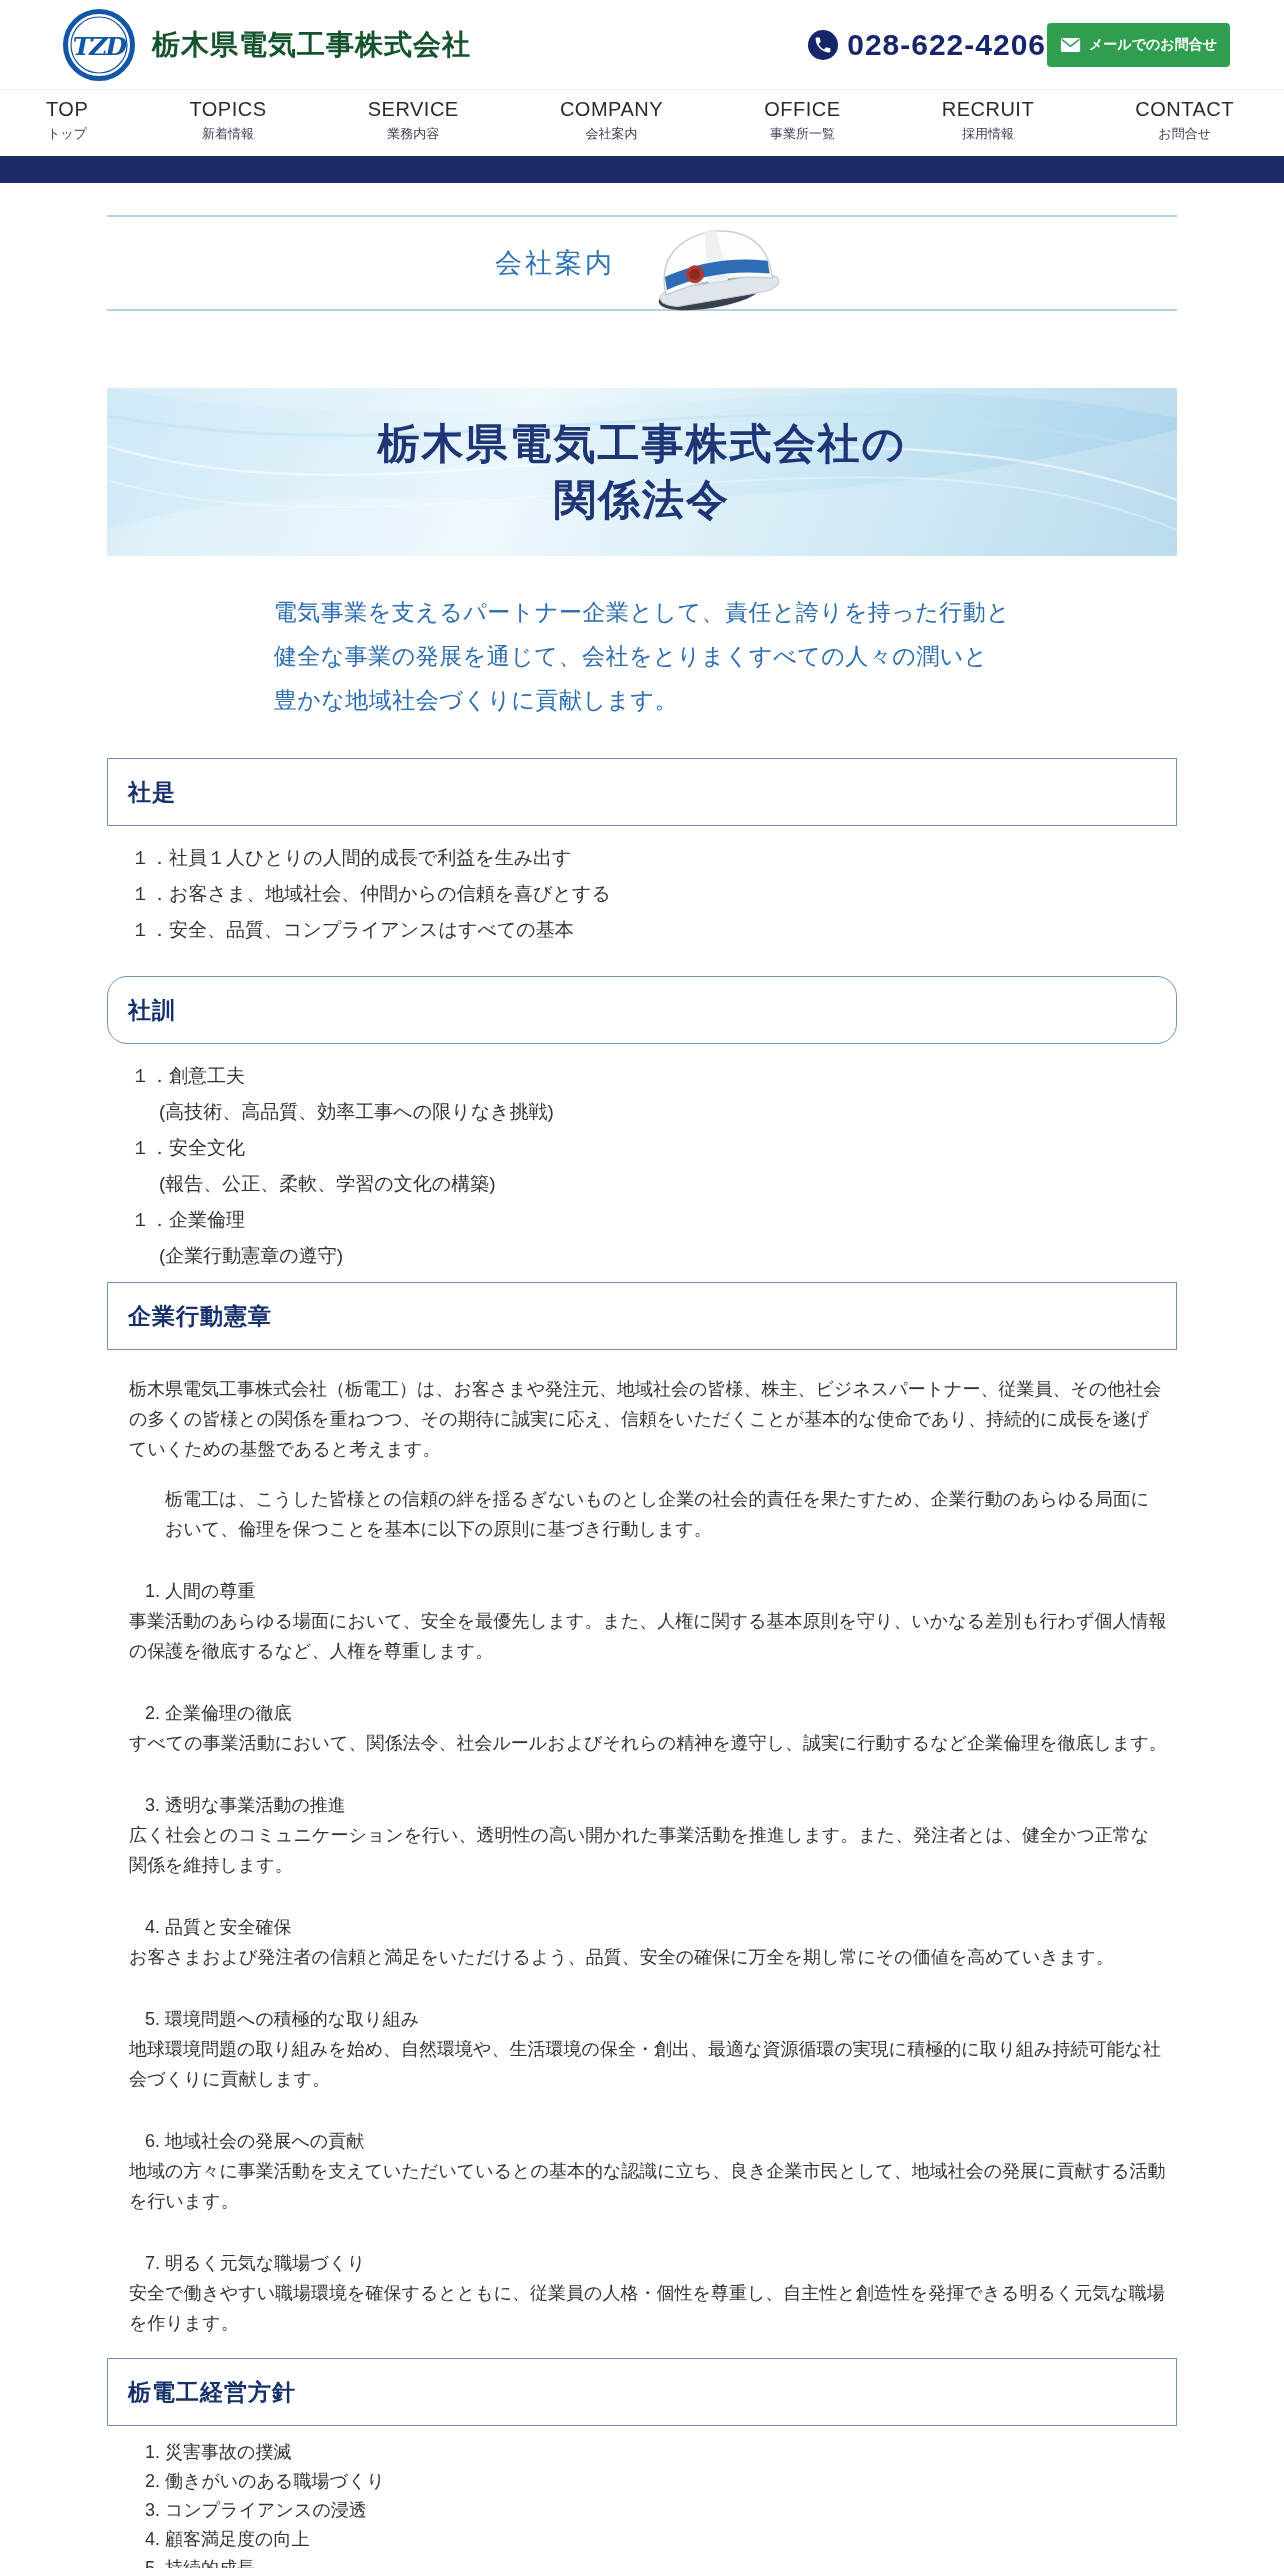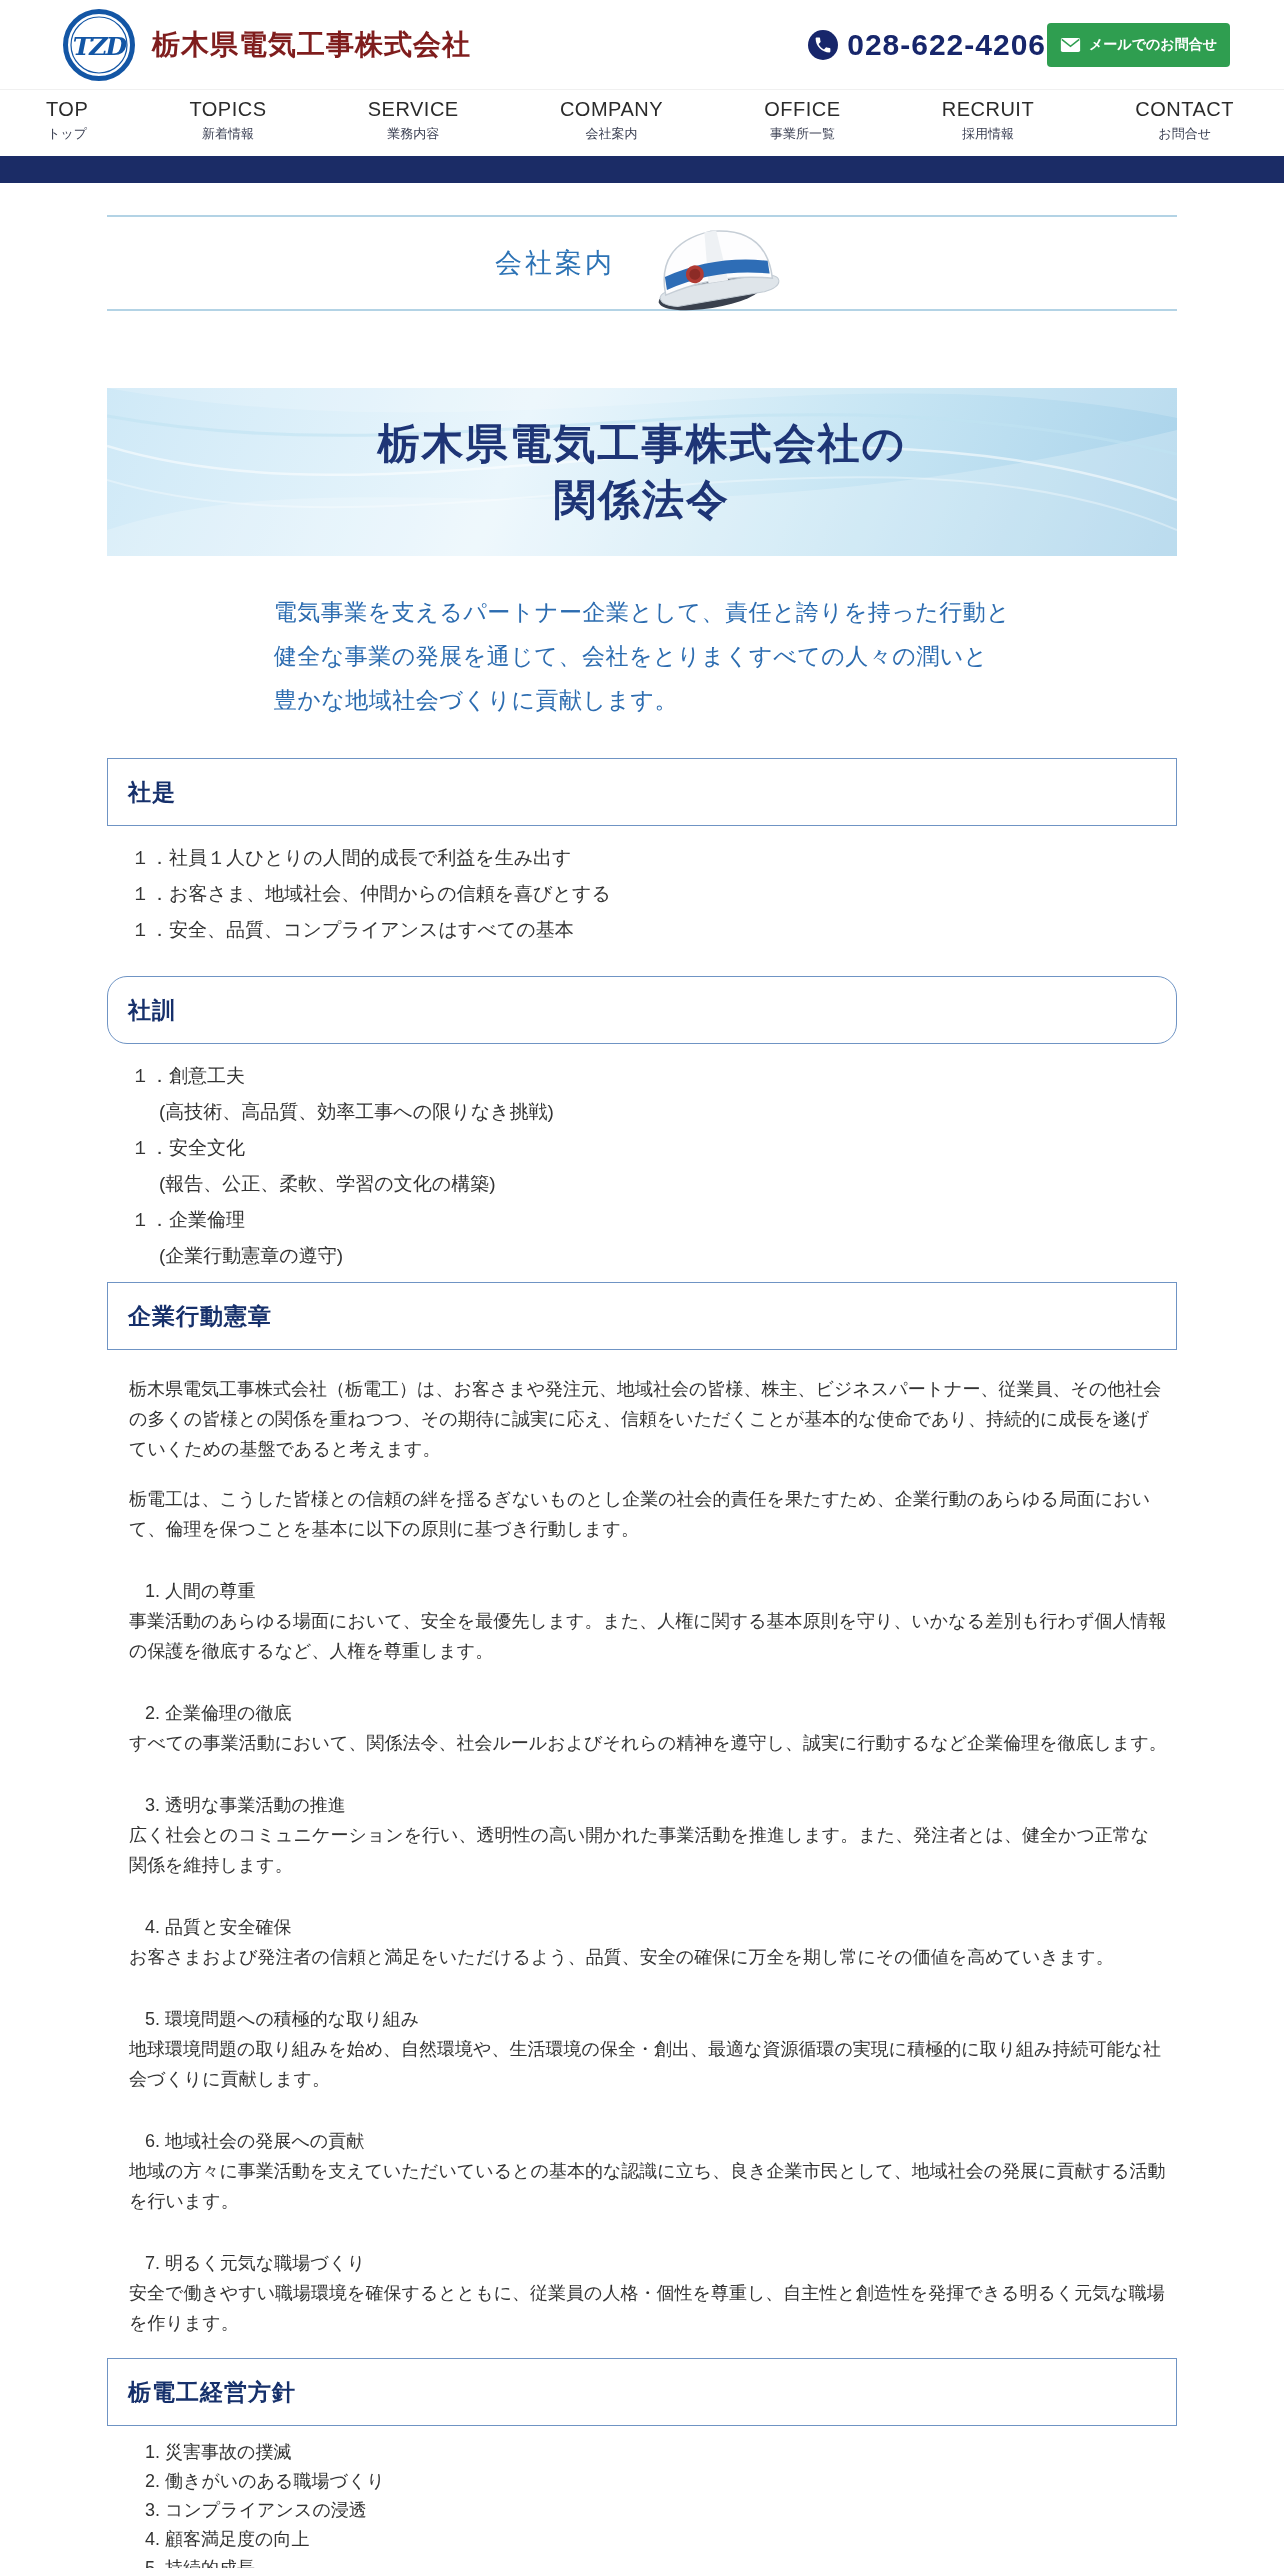--- a/index.html
+++ b/index.html
@@ -9,21 +9,21 @@
     font-family:"Liberation Sans","DejaVu Sans",sans-serif;
     color:#333;
   }
   
   .header {
     height:90px; display:flex; align-items:center;
     padding:0 54px 0 62px; border-bottom:1px solid #f0f0f0;
   }
   .logo { width:74px; height:74px; flex:0 0 auto; cursor:pointer; }
   .company-name {
-    margin-left:16px; font-size:28px; font-weight:bold; color:#7f1d1d;
+    margin-left:16px; font-size:28px; font-weight:bold; color:#14532d;
     letter-spacing:1px; cursor:pointer;
   }
   .header-right { margin-left:auto; display:flex; align-items:center; gap:1px; }
   .phone { display:flex; align-items:center; gap:9px; cursor:pointer; }
   .phone-icon { width:30px; height:30px; display:block; }
   .phone-number { font-size:30px; font-weight:bold; color:#17266b; letter-spacing:1px; }
   .mail-btn {
     background:#2f9e50; color:#fff; border:none; border-radius:4px;
     height:44px; padding:0 13px; font-size:14px; font-weight:bold;
     display:flex; align-items:center; gap:8px; cursor:pointer;
@@ -81,21 +81,21 @@
   .mt-charter { margin-top:8px; }
   .mt-policy { margin-top:20px; }
   .mt-partial { margin-top:14px; height:60px; }
   
   .plain-list { margin-top:14px; padding-left:24px; font-size:19px; line-height:36px; color:#333; }
   .plain-list .note { padding-left:28px; }
   .policy-list { margin-top:12px; padding-left:38px; font-size:18px; line-height:29px; color:#333; }
   
   .charter-text { padding:0 10px 0 22px; font-size:18px; line-height:30px; color:#333; }
   .charter-text p.intro1 { margin-top:24px; }
-  .charter-text p.intro2 { margin-top:20px; }
+  .charter-text p.intro2 { margin-top:20px;margin-left:36px; }
   .principle { margin-top:32px; }
   .principle-heading { padding-left:16px; }
 </style>
 </head>
 <body>
 
 <div class="header">
   <svg class="logo" viewBox="0 0 74 74">
     <circle cx="37" cy="37" r="33.5" fill="#ffffff" stroke="#1356a5" stroke-width="5"></circle>
     <circle cx="37" cy="37" r="28" fill="none" stroke="#1356a5" stroke-width="1.2"></circle>

